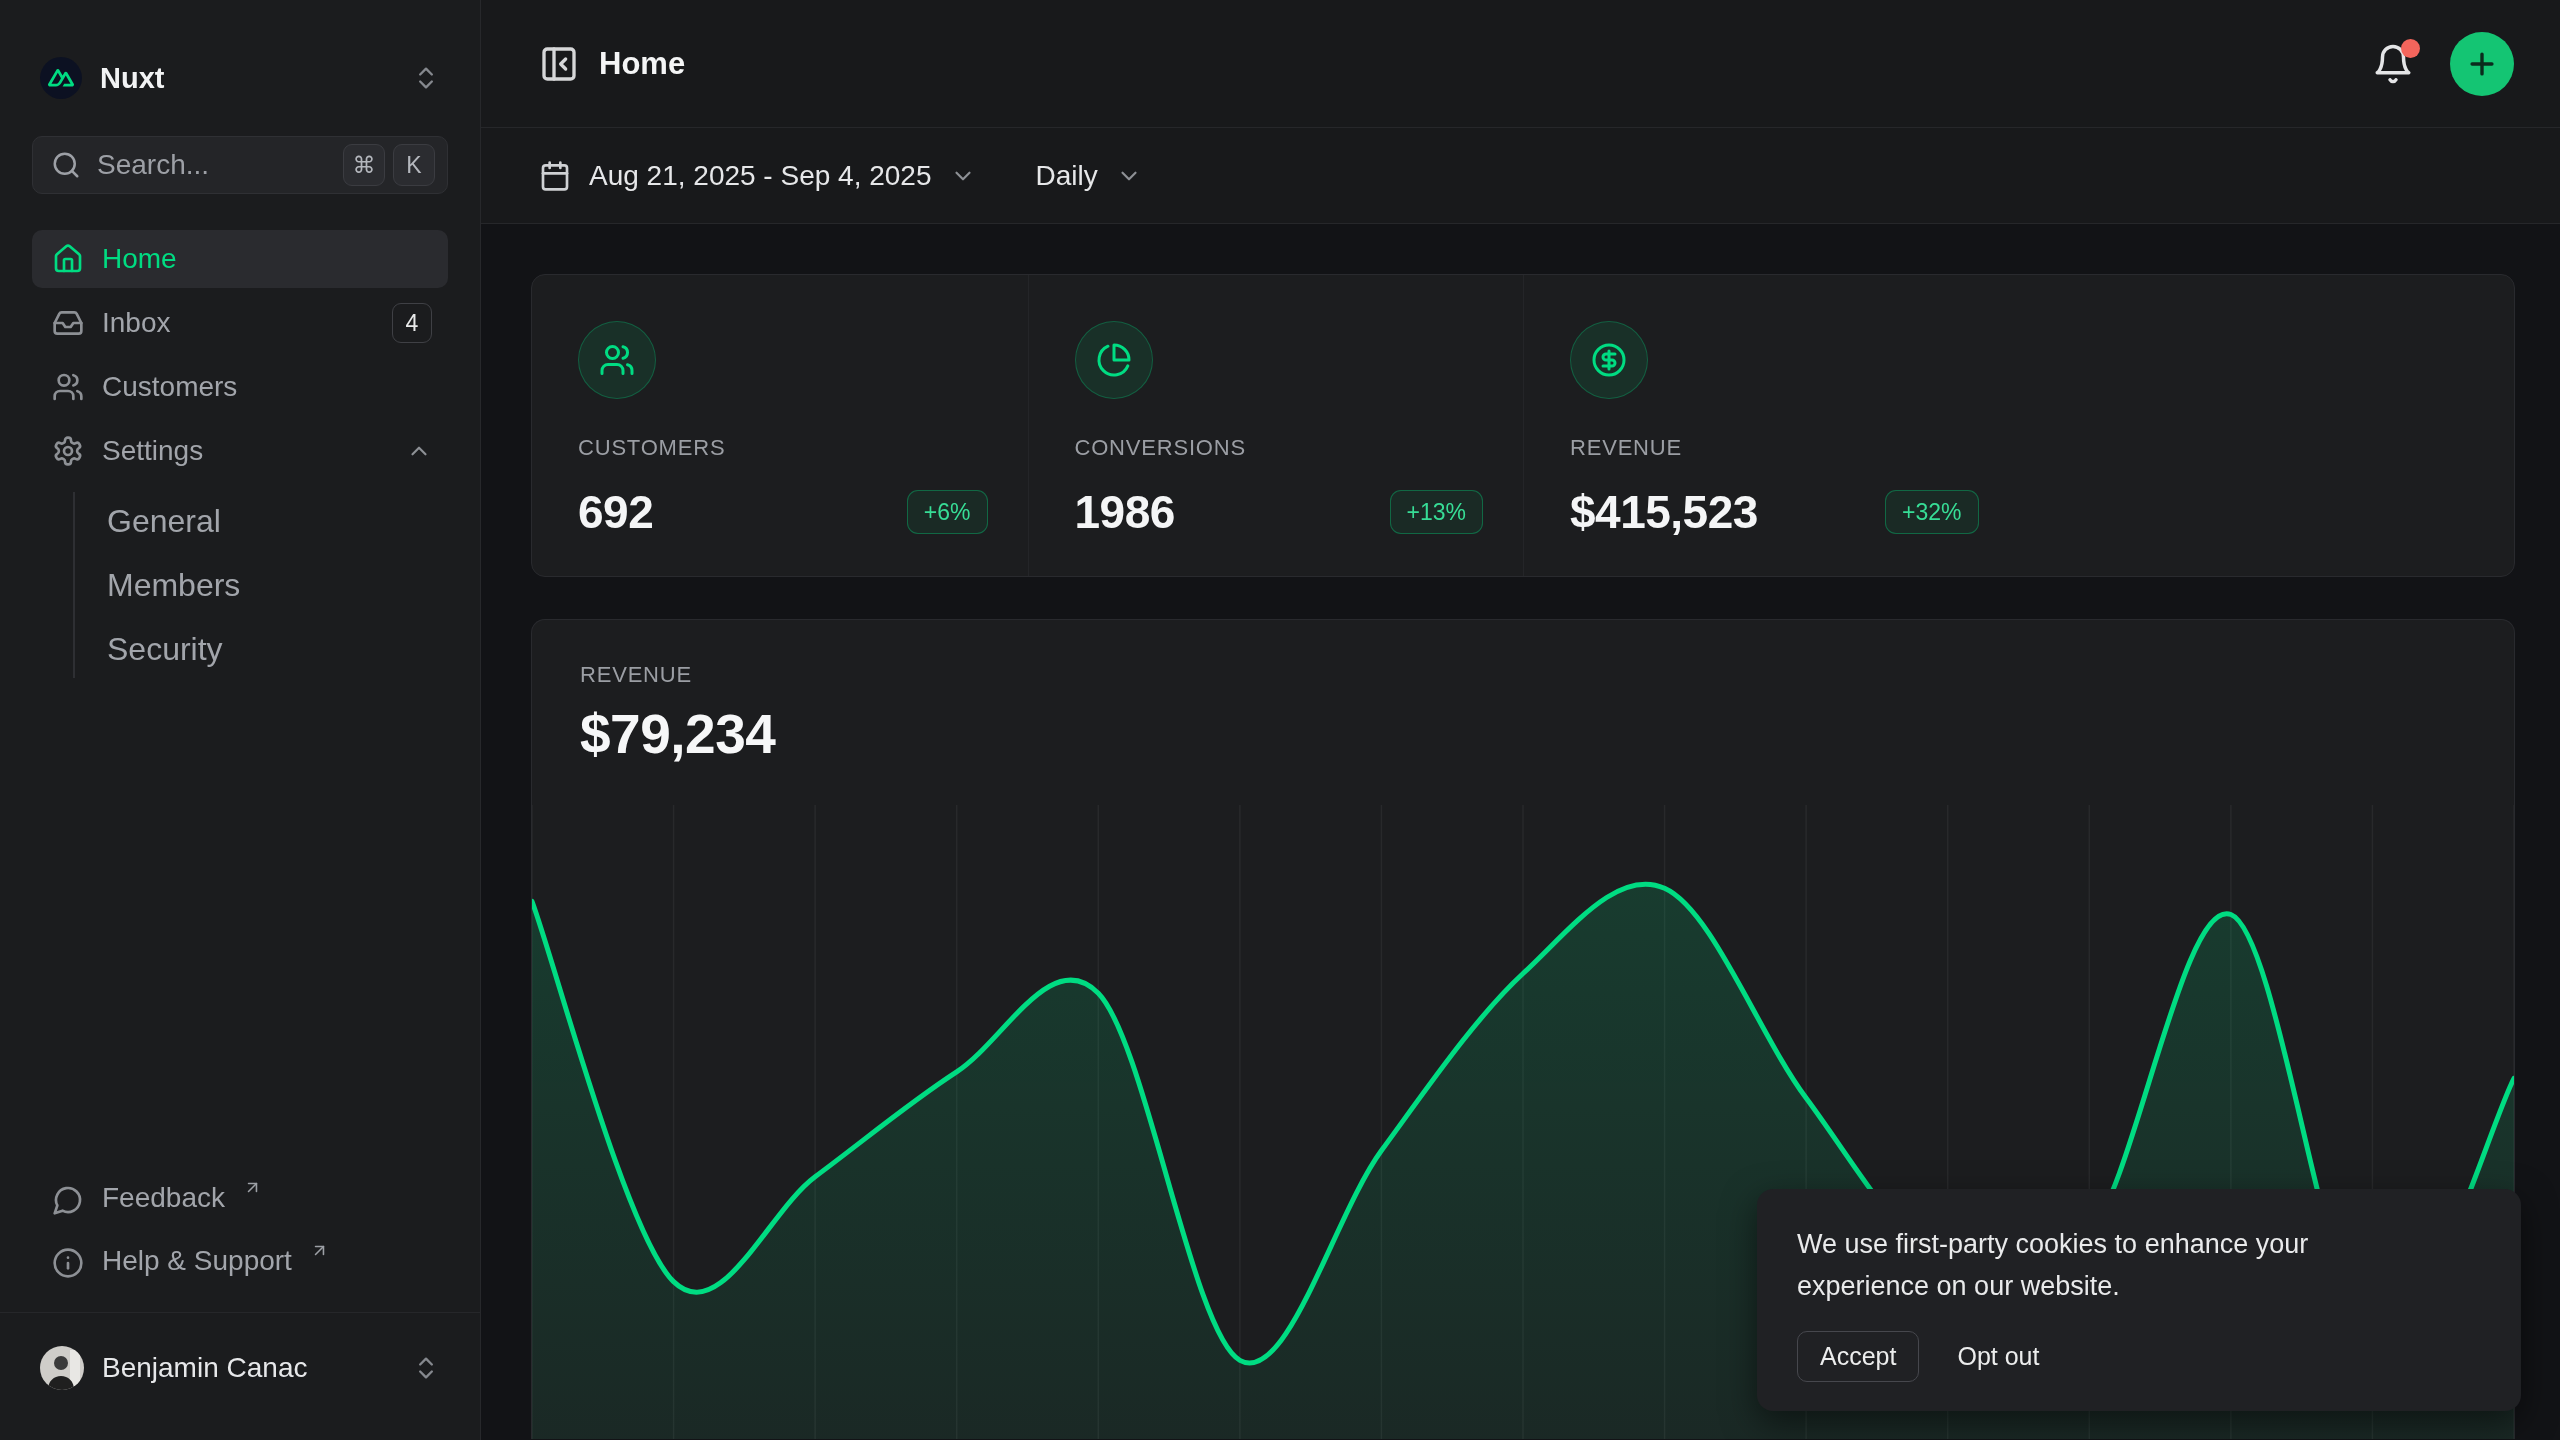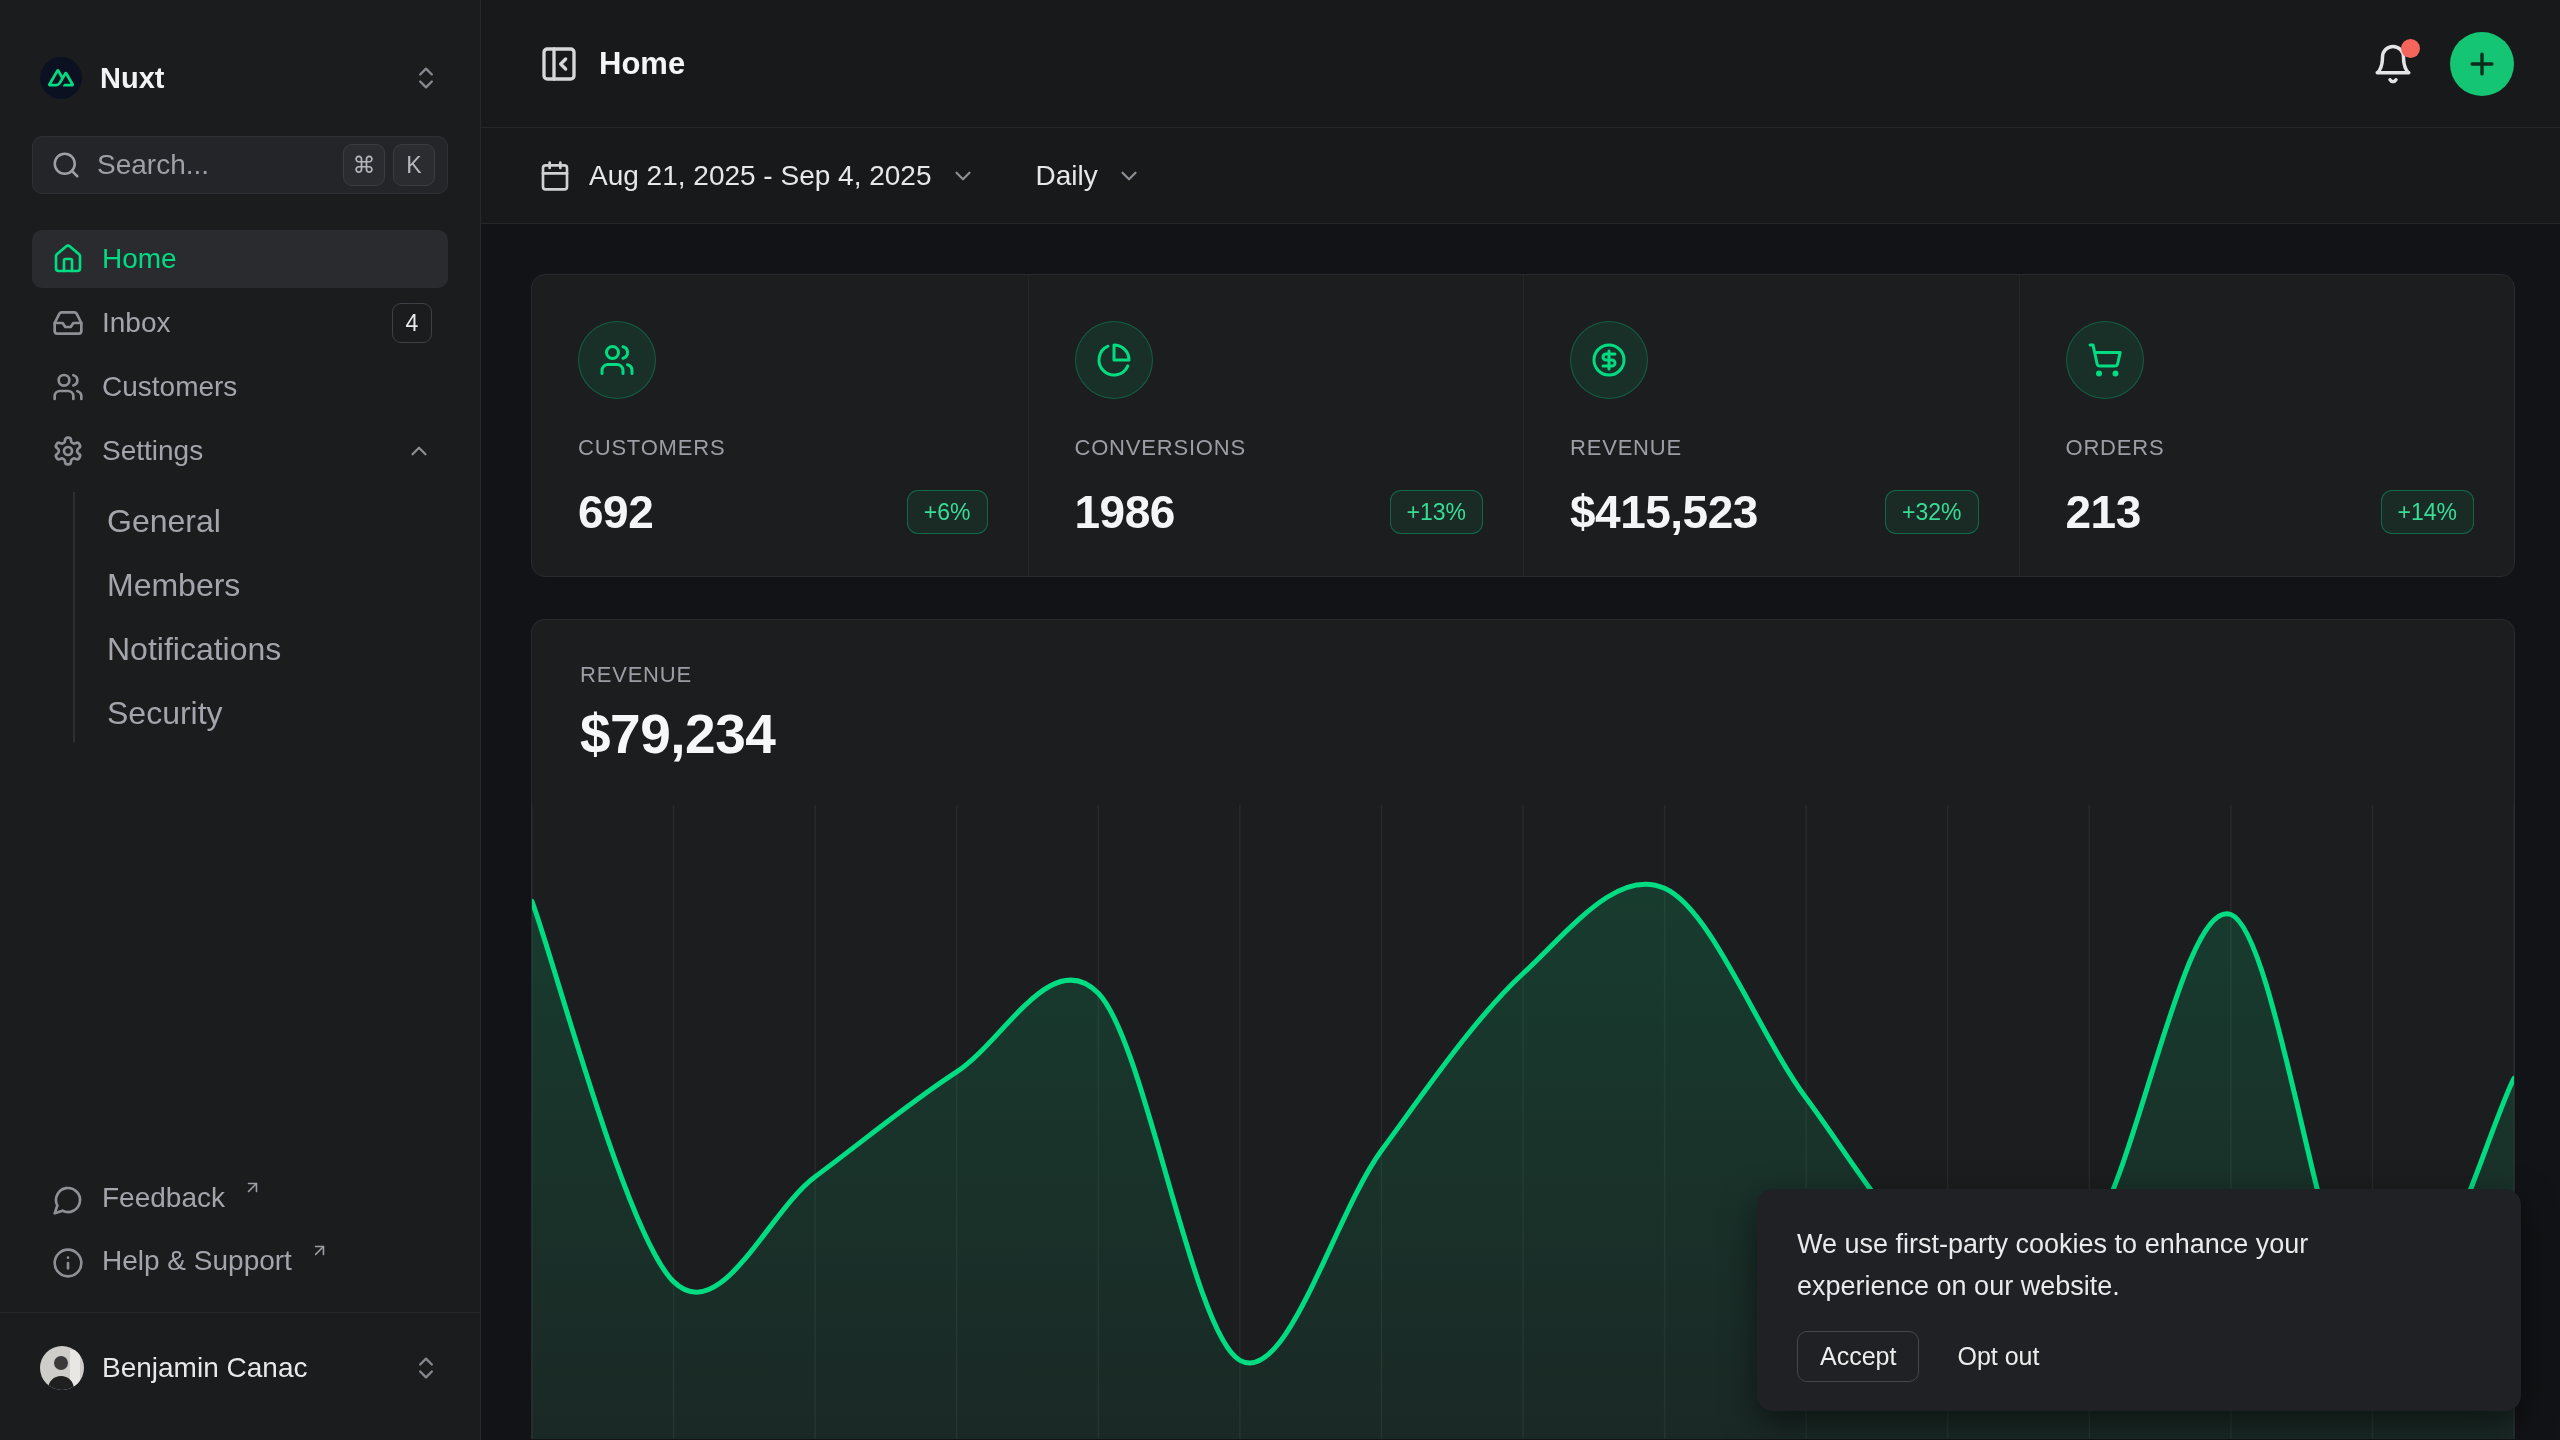--- a/index.html
+++ b/index.html
@@ -217,21 +217,20 @@
         <span class="nav-caret">
           <svg class="icon" width="26" height="26" viewBox="0 0 24 24">
               <path d="m18 15-6-6-6 6"></path>
             </svg>
         </span>
       </div>
 
       <div class="sub-list">
         <div class="sub-item">General</div>
         <div class="sub-item">Members</div>
-        <div class="sub-item">Notifications</div>
         <div class="sub-item">Security</div>
       </div>
     </nav>
 
     <div class="sidebar-bottom">
       <div class="foot-item">
         <span class="nicon">
           <svg class="icon" width="32" height="32" viewBox="0 0 24 24">
               <path d="M7.9 20A9 9 0 1 0 4 16.1L2 22Z"></path>
             </svg>
@@ -376,34 +375,20 @@
                 <path d="M12 18V6"></path>
               </svg>
           </div>
           <div class="stat-label">REVENUE</div>
           <div class="stat-value-row">
             <span class="stat-value">$415,523</span>
             <span class="stat-badge">+32%</span>
           </div>
         </div>
 
-        <div class="stat-cell">
-          <div class="stat-icon-circle">
-            <svg class="icon" width="36" height="36" viewBox="0 0 24 24">
-                <circle cx="8" cy="21" r="1"></circle>
-                <circle cx="19" cy="21" r="1"></circle>
-                <path d="M2.05 2.05h2l2.66 12.42a2 2 0 0 0 2 1.58h9.78a2 2 0 0 0 1.95-1.57l1.65-7.43H5.12"></path>
-              </svg>
-          </div>
-          <div class="stat-label">ORDERS</div>
-          <div class="stat-value-row">
-            <span class="stat-value">213</span>
-            <span class="stat-badge">+14%</span>
-          </div>
-        </div>
       </section>
 
       <section class="revenue-card">
         <div class="revenue-head">
           <div class="revenue-label">REVENUE</div>
           <div class="revenue-total">$79,234</div>
         </div>
         <div class="chart-wrap">
           <svg id="chart-svg" viewBox="0 0 1984 635" preserveAspectRatio="none">
             <defs>

